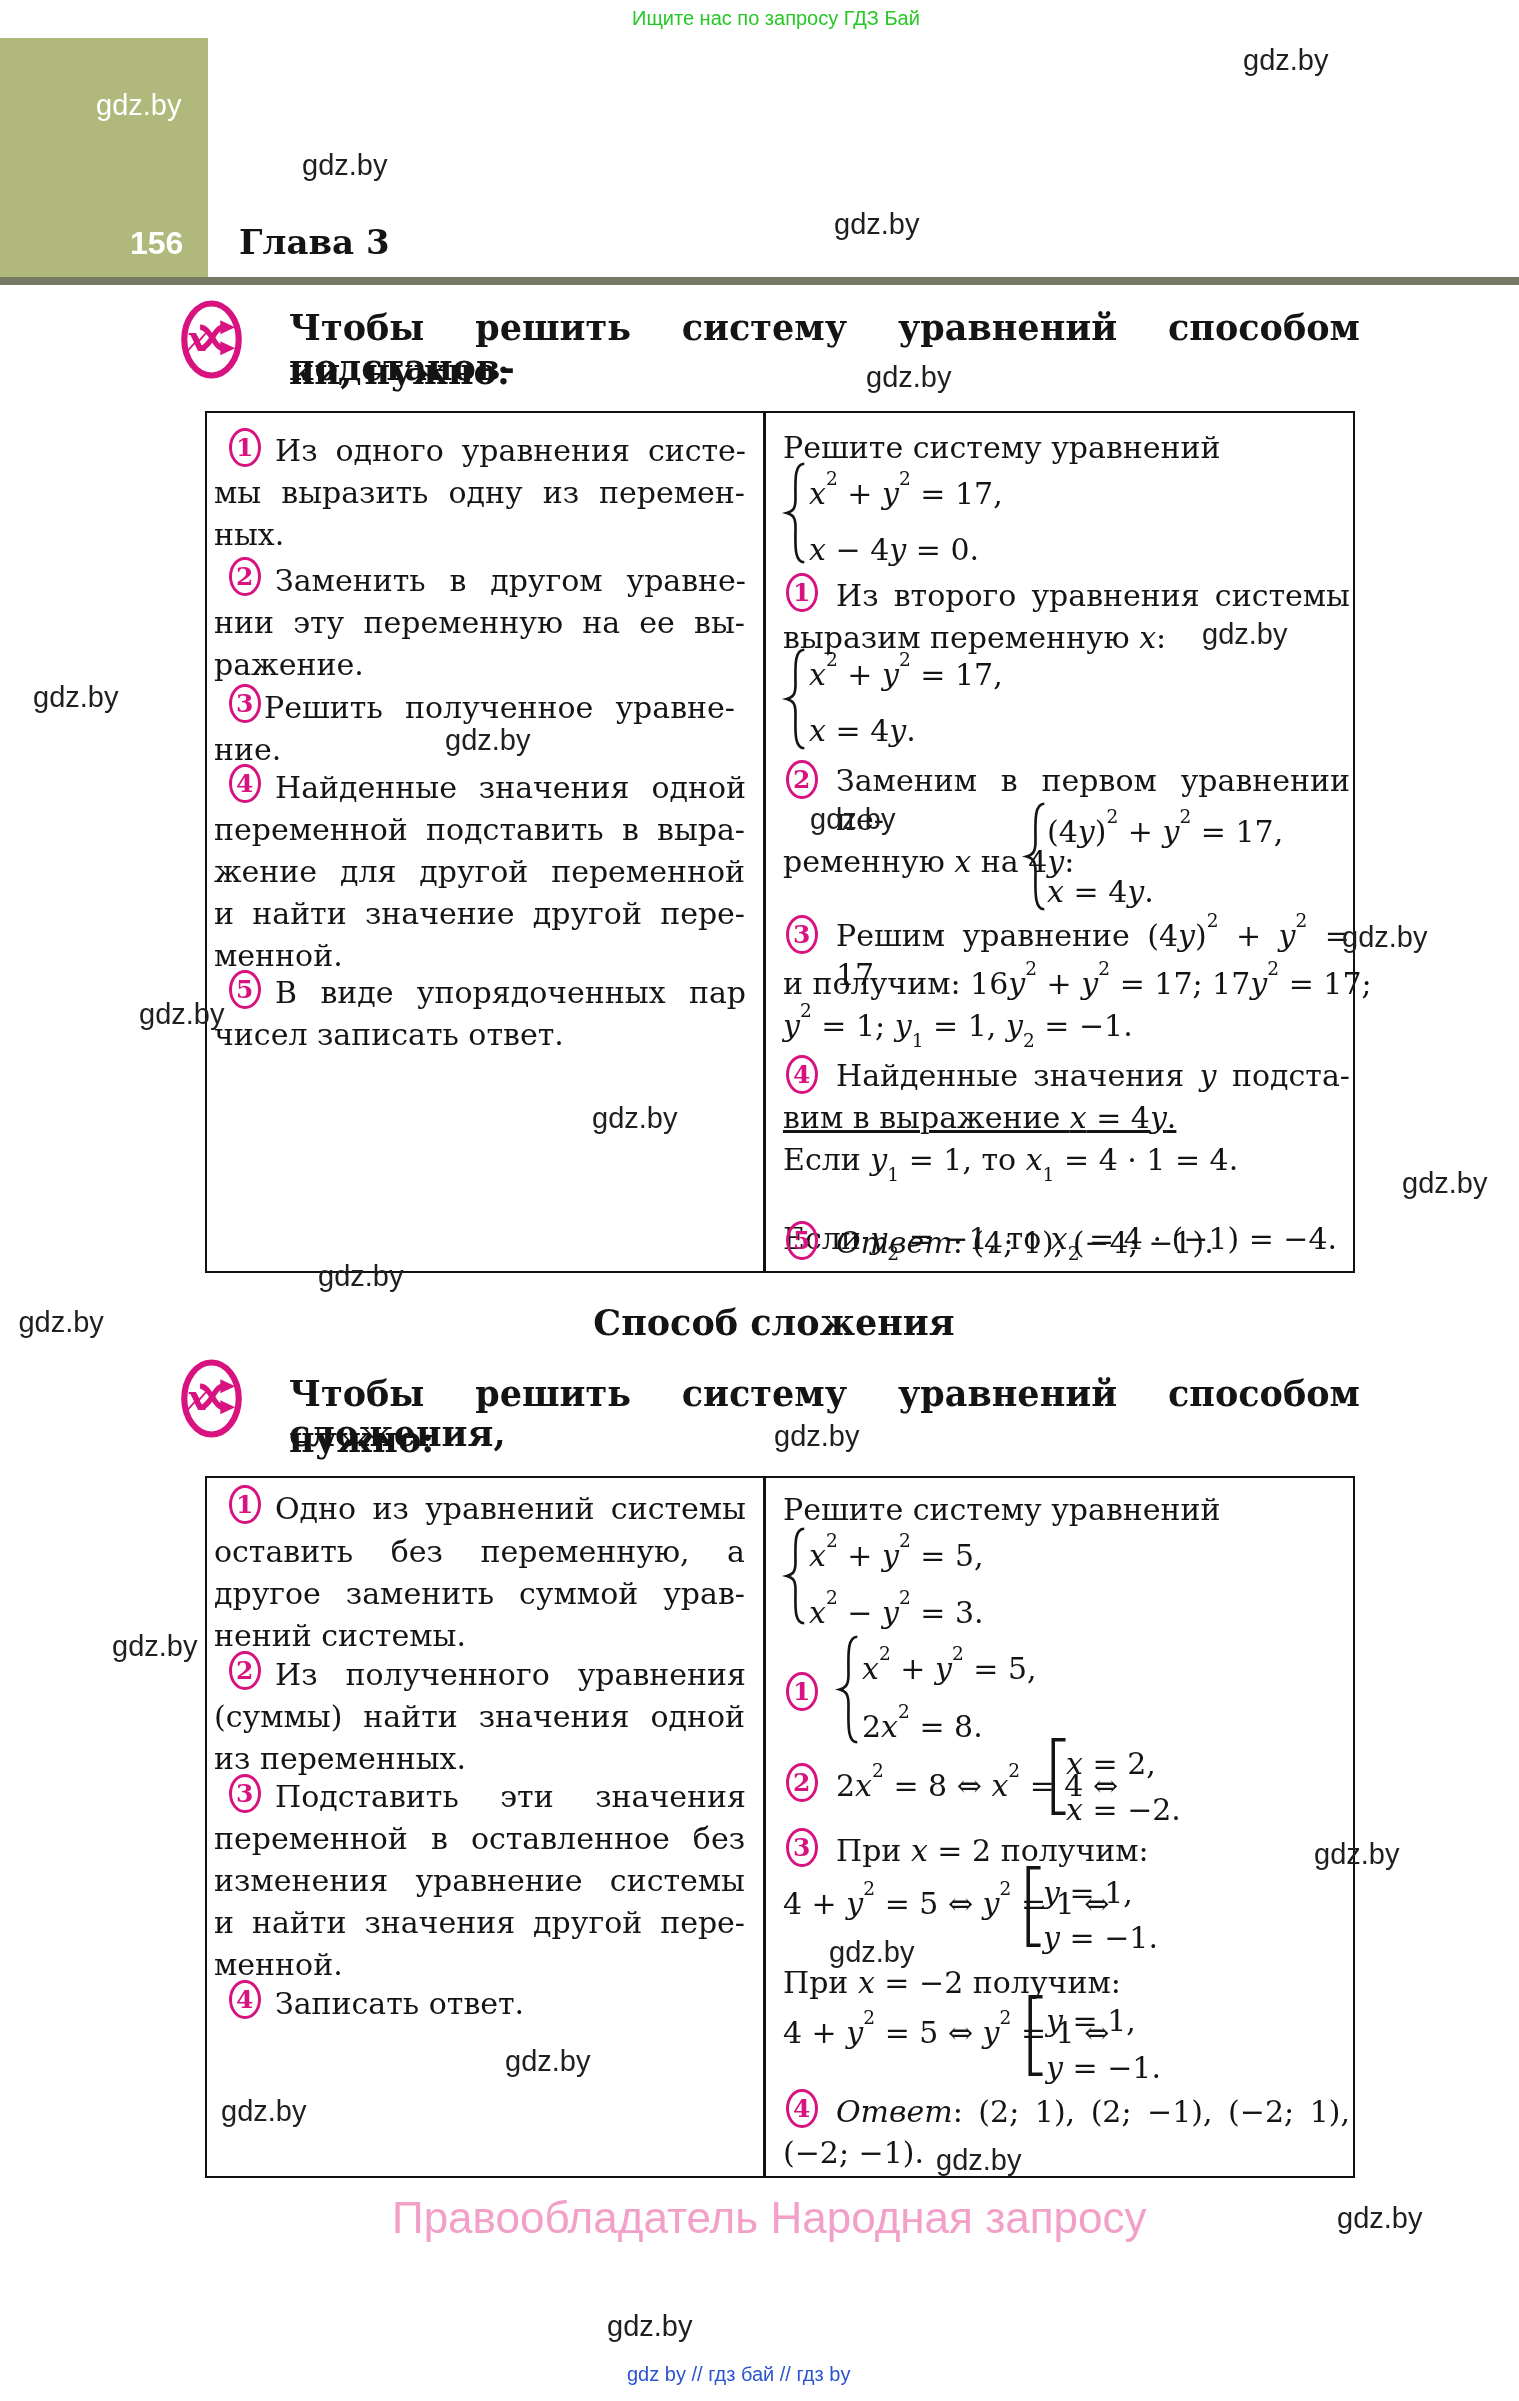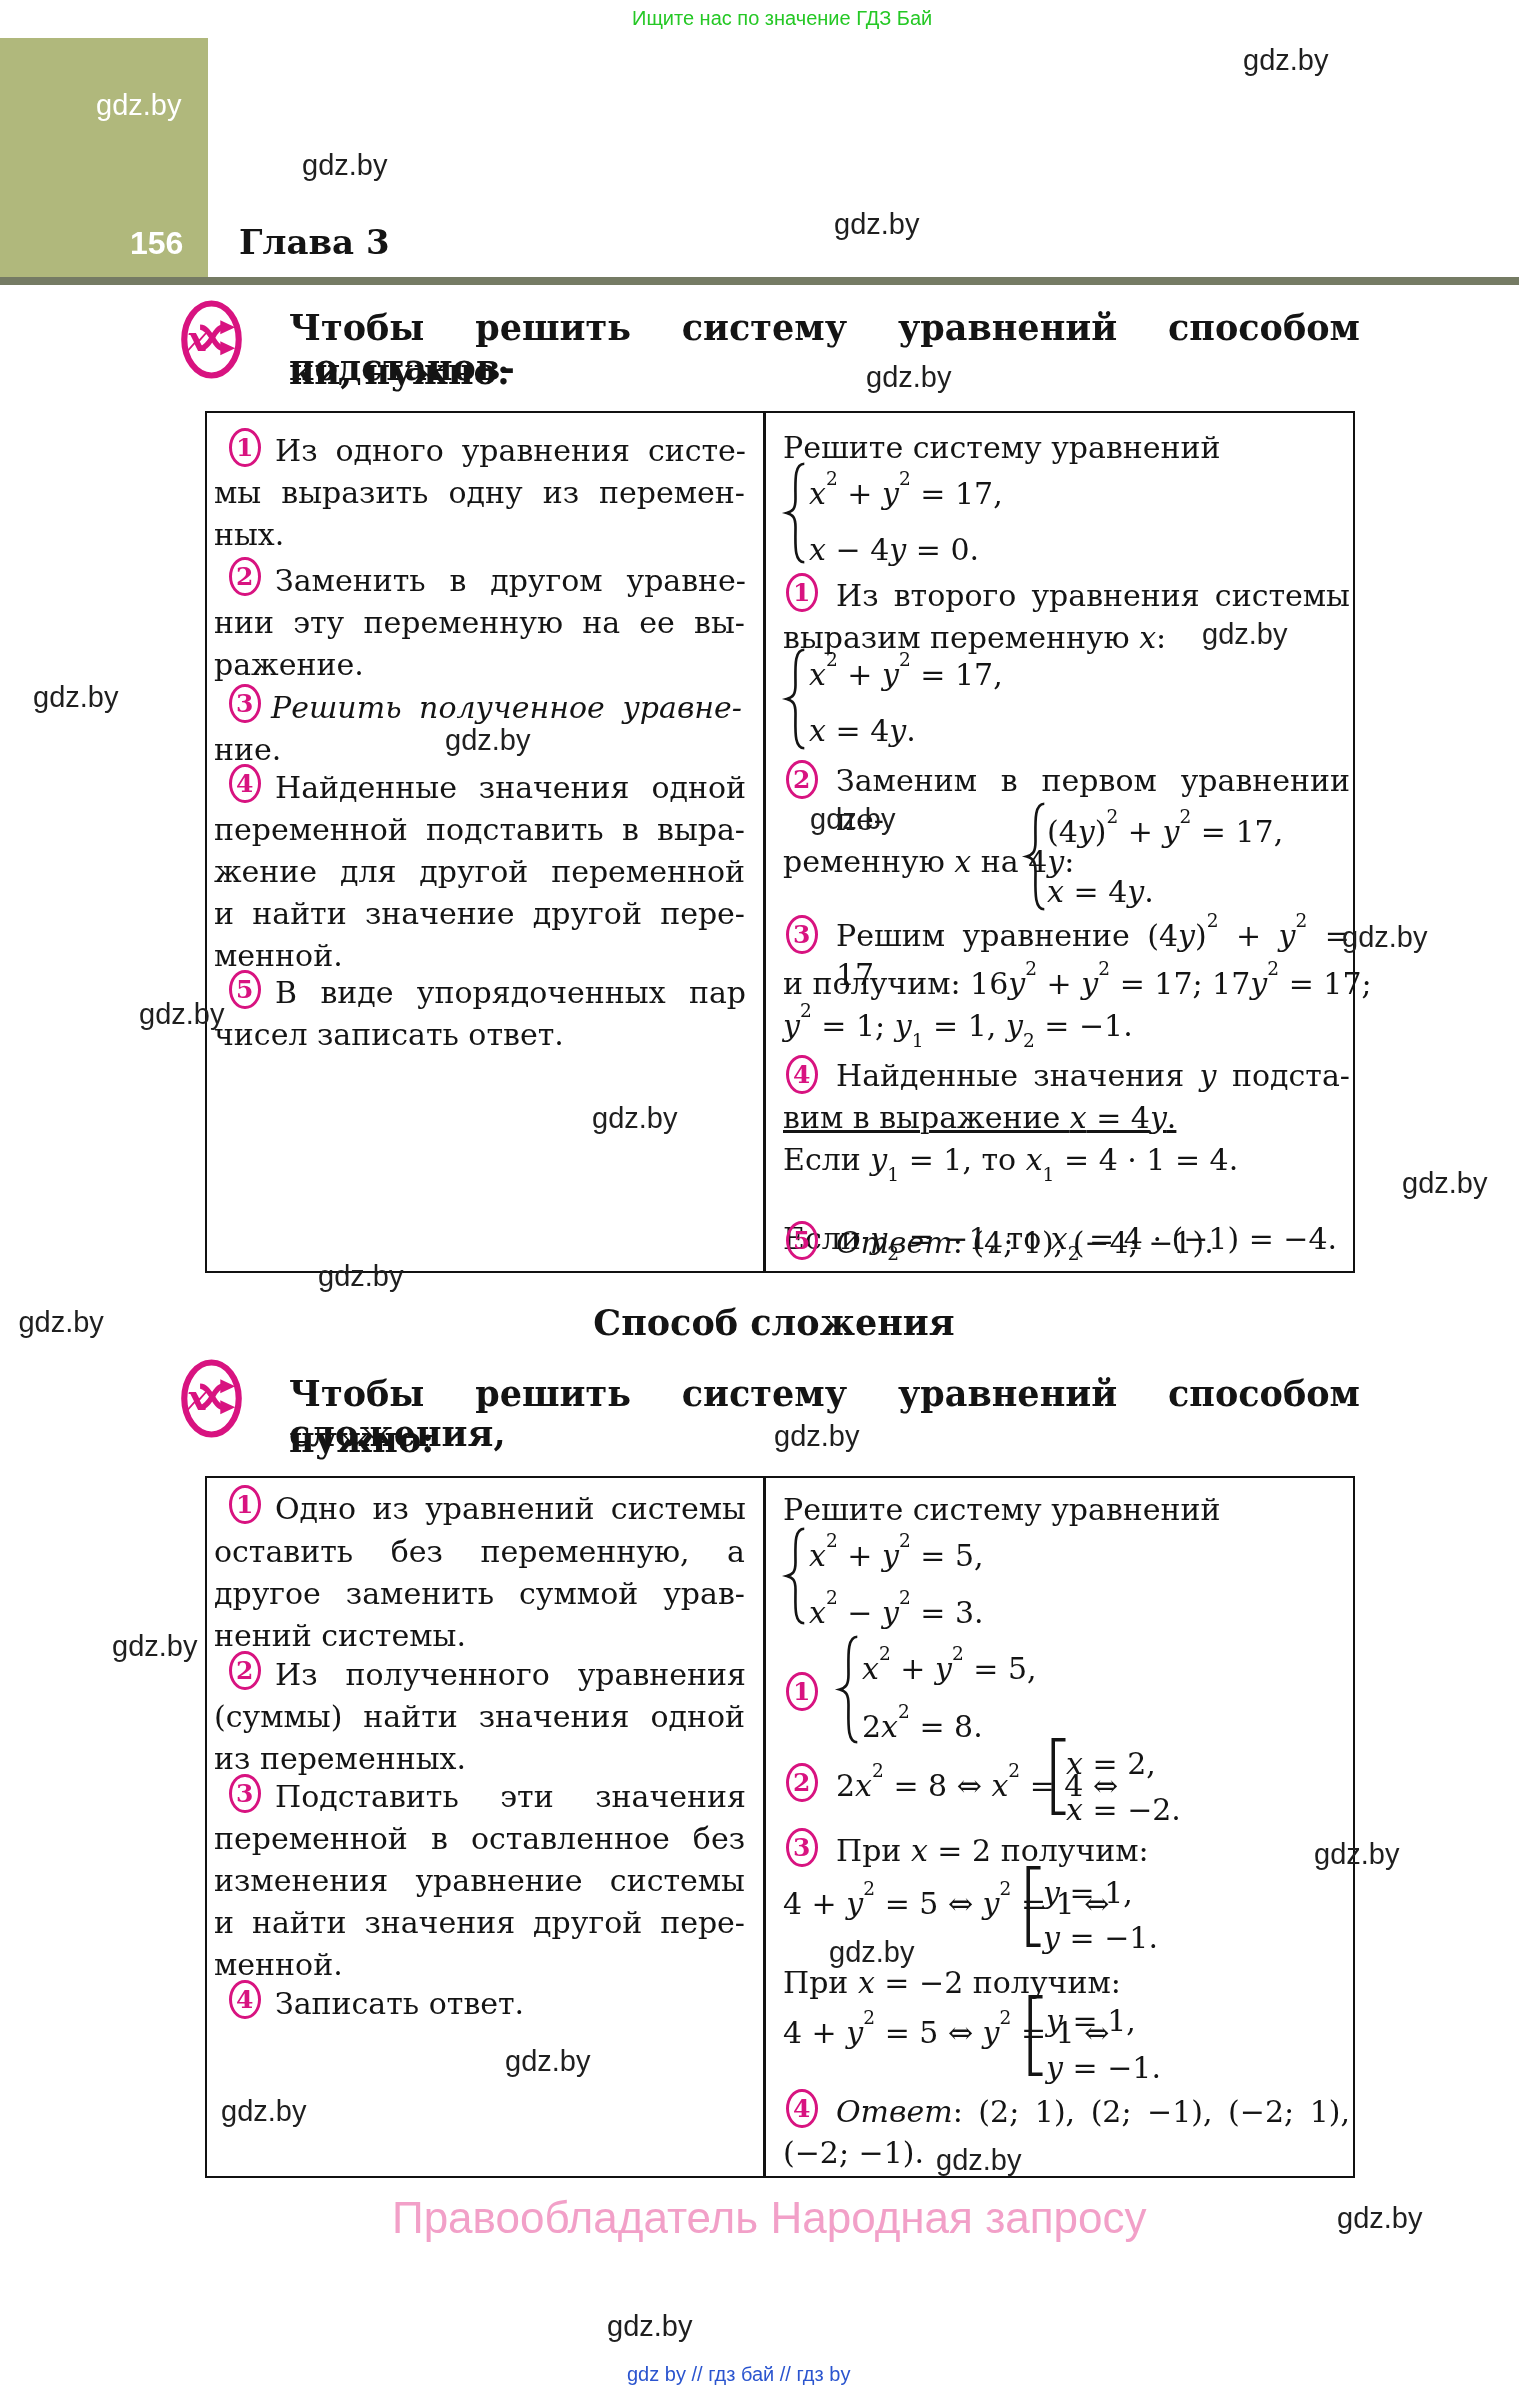--- a/index.html
+++ b/index.html
@@ -44,21 +44,21 @@
   .brc{position:absolute;overflow:visible;}
 
   .copyright{position:absolute;left:392px;top:2193px;font:44px "Liberation Sans",sans-serif;color:#f2a0c8;white-space:nowrap;}
   .links{position:absolute;left:627px;top:2363px;font:20px "Liberation Sans",sans-serif;color:#2b55cf;white-space:nowrap;}
 </style>
 </head>
 <body>
 
 <div class="page">
 
-  <div class="promo">Ищите нас по значение ГДЗ Бай</div>
+  <div class="promo">Ищите нас по запросу ГДЗ Бай</div>
 
   <div class="sidebar-box">
     <div class="sidebar-wm">gdz.by</div>
     <div class="page-num">156</div>
   </div>
   <div class="chapter">Глава 3</div>
   <div class="rule"></div>
 
   <svg class="icon i1" viewBox="0 0 74 92">
     <ellipse cx="37" cy="46" rx="31" ry="41" fill="none" stroke="#d81380" stroke-width="7"></ellipse>
@@ -95,21 +95,21 @@
   <div class="copyright">Правообладатель Народная запросу</div>
   <div class="links">gdz by // гдз бай // гдз by</div>
 
   <div id="gen">
       <div class="txt j" style="left: 275px; top: 431px; width: 471px;">Из одного уравнения систе-</div>
       <div class="txt j" style="left: 214px; top: 473px; width: 531px;">мы выразить одну из перемен-</div>
       <div class="txt" style="left: 214px; top: 515px;">ных.</div>
       <div class="txt j" style="left: 275px; top: 561px; width: 471px;">Заменить в другом уравне-</div>
       <div class="txt j" style="left: 214px; top: 603px; width: 531px;">нии эту переменную на ее вы-</div>
       <div class="txt" style="left: 214px; top: 645px;">ражение.</div>
-      <div class="txt j" style="left: 271px; top: 688px; width: 471px; font-style: italic;">Решить полученное уравне-</div>
+      <div class="txt j" style="left: 264px; top: 688px; width: 471px;">Решить полученное уравне-</div>
       <div class="txt" style="left: 214px; top: 730px;">ние.</div>
       <div class="txt j" style="left: 275px; top: 768px; width: 471px;">Найденные значения одной</div>
       <div class="txt j" style="left: 214px; top: 810px; width: 531px;">переменной подставить в выра-</div>
       <div class="txt j" style="left: 214px; top: 852px; width: 531px;">жение для другой переменной</div>
       <div class="txt j" style="left: 214px; top: 894px; width: 531px;">и найти значение другой пере-</div>
       <div class="txt" style="left: 214px; top: 936px;">менной.</div>
       <div class="txt j" style="left: 275px; top: 973px; width: 471px;">В виде упорядоченных пар</div>
       <div class="txt" style="left: 214px; top: 1015px;">чисел записать ответ.</div>
       <div class="circ" style="left: 229px; top: 428px;">1</div>
       <div class="circ" style="left: 229px; top: 557px;">2</div>

